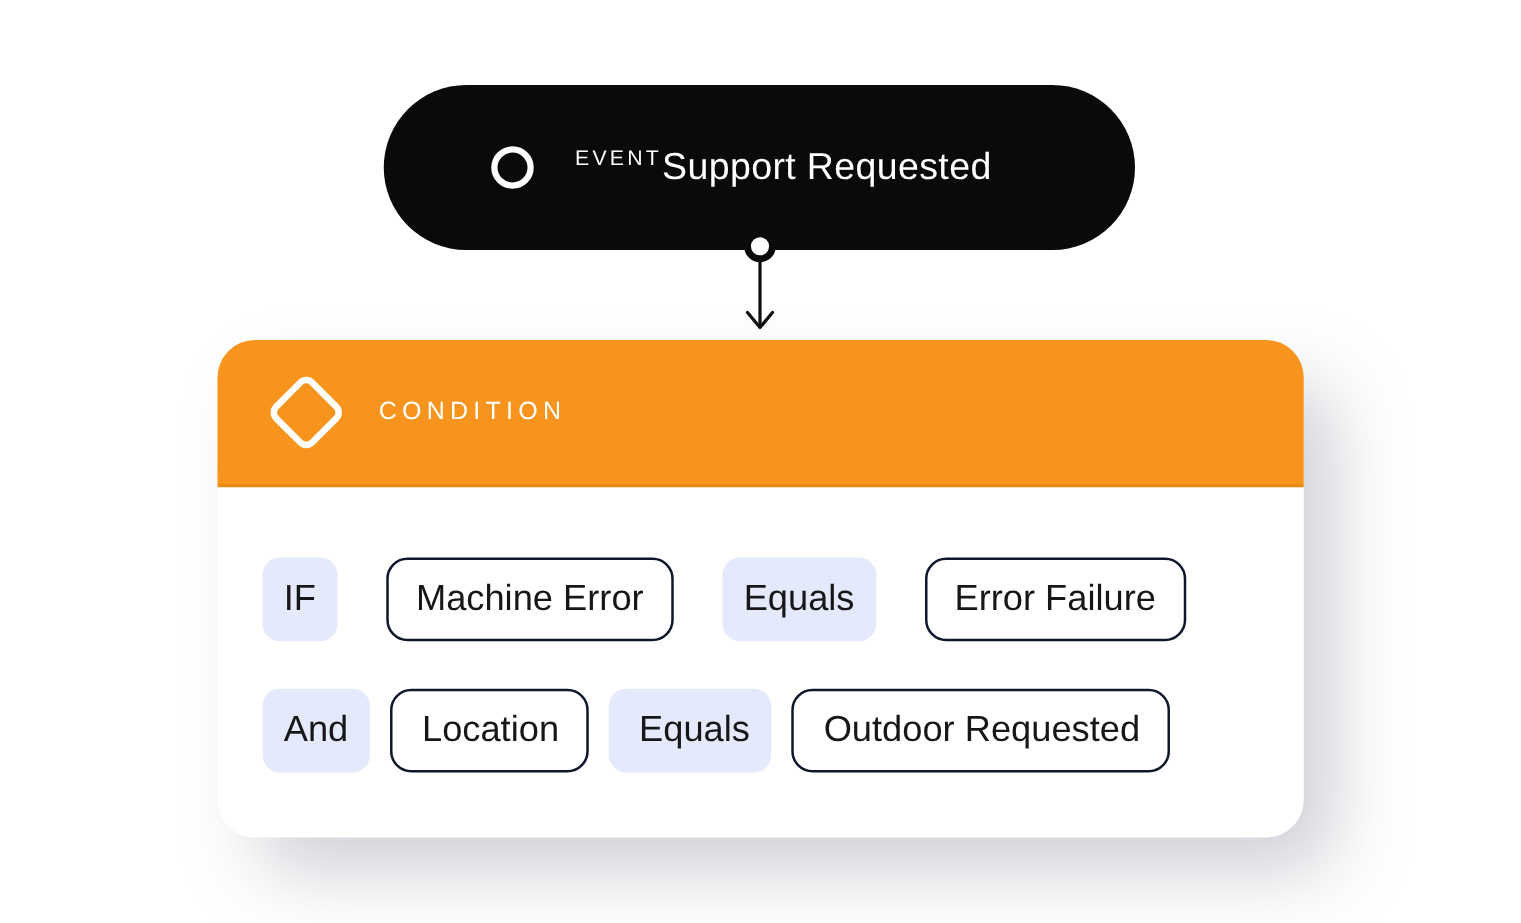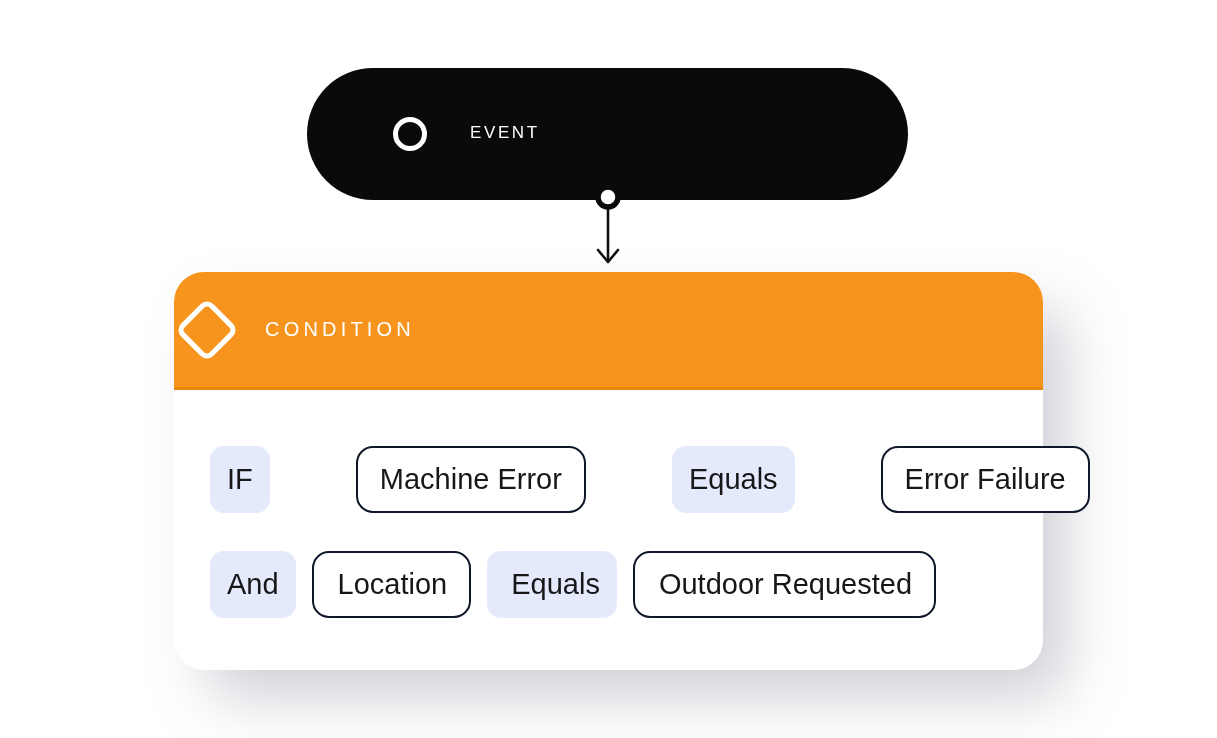--- a/index.html
+++ b/index.html
@@ -31,21 +31,21 @@
     box-sizing: border-box;
   }
   .event-circle {
     width: 24px;
     height: 24px;
     border: 5px solid #ffffff;
     border-radius: 50%;
     flex: 0 0 auto;
   }
   .event-text {
-    margin-left: 43px;
+    margin-left: 33px;
     display: flex;
     flex-direction: row;
   }
   .event-label {
     color: #ffffff;
     font-size: 17px;
     letter-spacing: 2.6px;
     line-height: 21px;
     margin-bottom: 3px;
   }
@@ -75,40 +75,41 @@
     box-shadow: 28px 32px 60px -6px rgba(125, 125, 148, 0.38);
   }
   .condition-header {
     height: 118px;
     background: #f7941d;
     border-radius: 30px 30px 0 0;
     border-bottom: 3px solid #e9880e;
     box-sizing: border-box;
     display: flex;
     align-items: center;
+    padding-left: 38px;
   }
   .diamond-wrap {
     width: 66px;
     height: 66px;
     flex: 0 0 auto;
   }
   .condition-label {
     color: #ffffff;
     font-size: 20px;
     letter-spacing: 4.2px;
     margin-left: 25px;
   }
   .condition-body {
     padding: 56px 0 0 36px;
   }
   .rule-row {
     display: flex;
     align-items: center;
   }
-  .rule-row.row-1 { margin-bottom: 38px; gap: 47px; }
+  .rule-row.row-1 { margin-bottom: 38px; }
   .rule-row.row-1 .chip + .chip { margin-left: 39px; }
   .rule-row.row-2 .chip + .chip { margin-left: 16px; padding-left: 24px; }
 
   .chip {
     font-size: 29px;
     line-height: 29px;
     color: #17171a;
     white-space: nowrap;
     box-sizing: border-box;
   }
@@ -126,20 +127,21 @@
 </style>
 </head>
 <body>
 
 <div class="stage">
 
   <div class="event-node">
     <span class="event-circle"></span>
     <div class="event-text">
       <div class="event-label">EVENT</div>
+      <div class="event-title">Support Requested</div>
     </div>
   </div>
 
   <svg class="connector" width="36" height="86" viewBox="0 0 36 86">
     <line x1="18" y1="25" x2="18" y2="79" stroke="#111111" stroke-width="2.6"></line>
     <polyline points="8,68 18,80 28,68" fill="none" stroke="#111111" stroke-width="2.6" stroke-linecap="round" stroke-linejoin="round"></polyline>
     <circle cx="18" cy="15" r="10" fill="#ffffff" stroke="#0a0a0a" stroke-width="5.5"></circle>
   </svg>
 
   <div class="condition-card">

